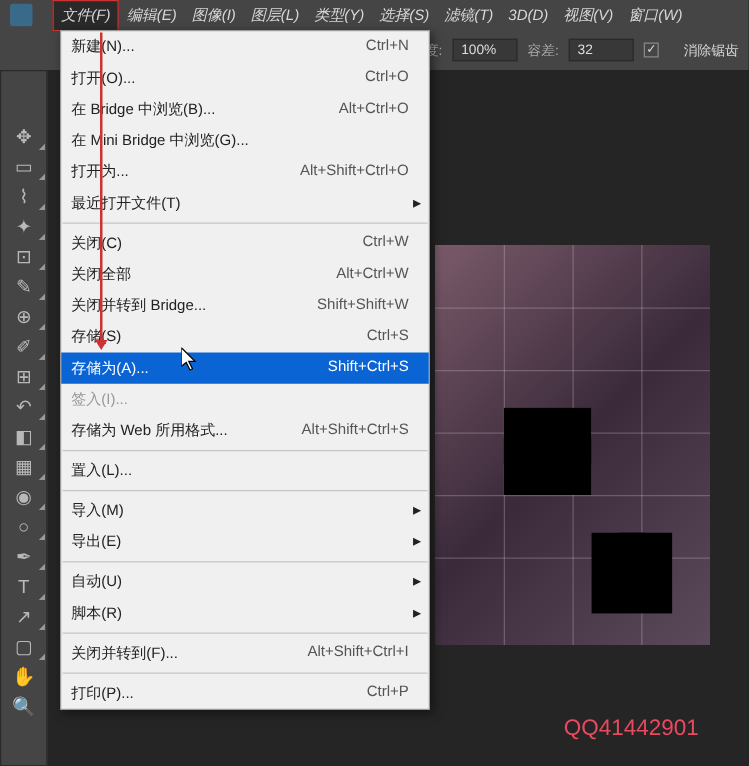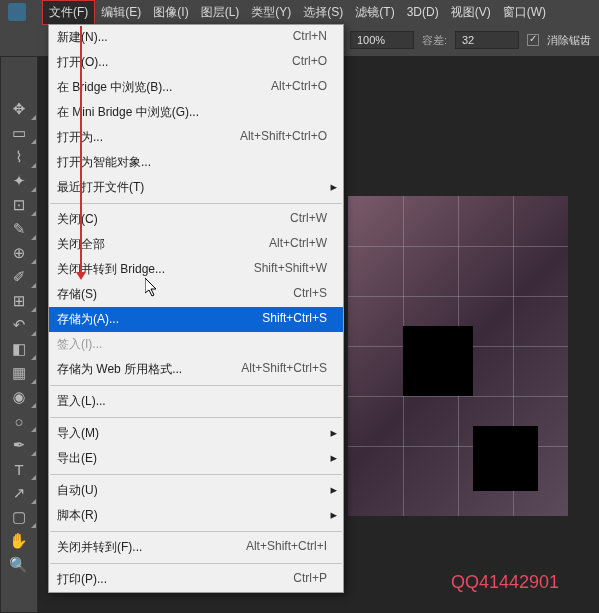--- a/index.html
+++ b/index.html
@@ -1,23 +1,23 @@
 <!DOCTYPE html>
 <html><head>
 <meta charset="utf-8">
 <style>
 * { margin: 0; padding: 0; box-sizing: border-box; }
 body { font-family: "Microsoft YaHei", Arial, sans-serif; background: #1f1f1f; width: 599px; height: 613px; overflow: hidden; position: relative; }
 .menubar { background: #454545; height: 24px; display: flex; align-items: center; padding-left: 42px; font-size: 12px; color: #d8d8d8; }
-.menubar-item { padding: 3px 6px; cursor: pointer; }
+.menubar-item { padding: 3px 6px; cursor: pointer; font-style: italic; }
 .menubar-item.active { background: #2a2a2a; border: 1px solid #cc3333; }
 .optionsbar { background: #454545; height: 32px; display: flex; align-items: center; padding: 0 8px; color: #d8d8d8; font-size: 11px; gap: 8px; }
 .opt-label { color: #aaa; }
-.opt-input { background: #383838; color: #ddd; border: 1px solid #2a2a2a; padding: 2px 6px; width: 64px; font-size: 11px; }
-.opt-checkbox { display: flex; align-items: center; gap: 8px; }
+.opt-input { background: #383838; color: #ddd; border: 1px solid #2a2a2a; padding: 2px 6px; width: 52px; font-size: 11px; }
+.opt-checkbox { display: flex; align-items: center; gap: 20px; }
 .chk { width: 12px; height: 12px; border: 1px solid #888; position: relative; }
 .chk.checked::after { content: "✓"; color: #ddd; font-size: 10px; position: absolute; top: -2px; left: 1px; }
 .toolbox { position: absolute; left: 0; top: 56px; width: 38px; height: 557px; background: #454545; border: 1px solid #2a2a2a; padding-top: 40px; }
 .tool { width: 36px; height: 24px; display: flex; align-items: center; justify-content: center; color: #b8b8b8; font-size: 15px; cursor: pointer; position: relative; }
 .tool.has-flyout::after { content: ""; position: absolute; right: 1px; bottom: 1px; border-style: solid; border-width: 0 0 5px 5px; border-color: transparent transparent #999 transparent; }
 .dropdown { position: absolute; left: 48px; top: 24px; width: 296px; background: #f0f0f0; border: 1px solid #9a9a9a; box-shadow: 2px 2px 8px rgba(0,0,0,0.5); z-index: 1000; font-size: 12px; color: #222; }
 .dd-item { display: flex; justify-content: space-between; padding: 4px 16px 4px 8px; cursor: pointer; position: relative; }
 .dd-item.sel { background: #0a64d4; color: #fff; }
 .dd-item.disabled { color: #999; cursor: default; }
 .dd-item.submenu::after { content: "▸"; position: absolute; right: 6px; font-size: 13px; }
@@ -126,23 +126,20 @@
       <span>在 Bridge 中浏览(B)...</span>
       <span class="dd-short">Alt+Ctrl+O</span>
     </div>
     <div class="dd-item">
       <span>在 Mini Bridge 中浏览(G)...</span>
     </div>
     <div class="dd-item">
       <span>打开为...</span>
       <span class="dd-short">Alt+Shift+Ctrl+O</span>
     </div>
-    <div class="dd-item">
-      <span>打开为智能对象...</span>
-    </div>
     <div class="dd-item submenu">
       <span>最近打开文件(T)</span>
     </div>
     <div class="dd-sep"></div>
     <div class="dd-item">
       <span>关闭(C)</span>
       <span class="dd-short">Ctrl+W</span>
     </div>
     <div class="dd-item">
       <span>关闭全部</span>

